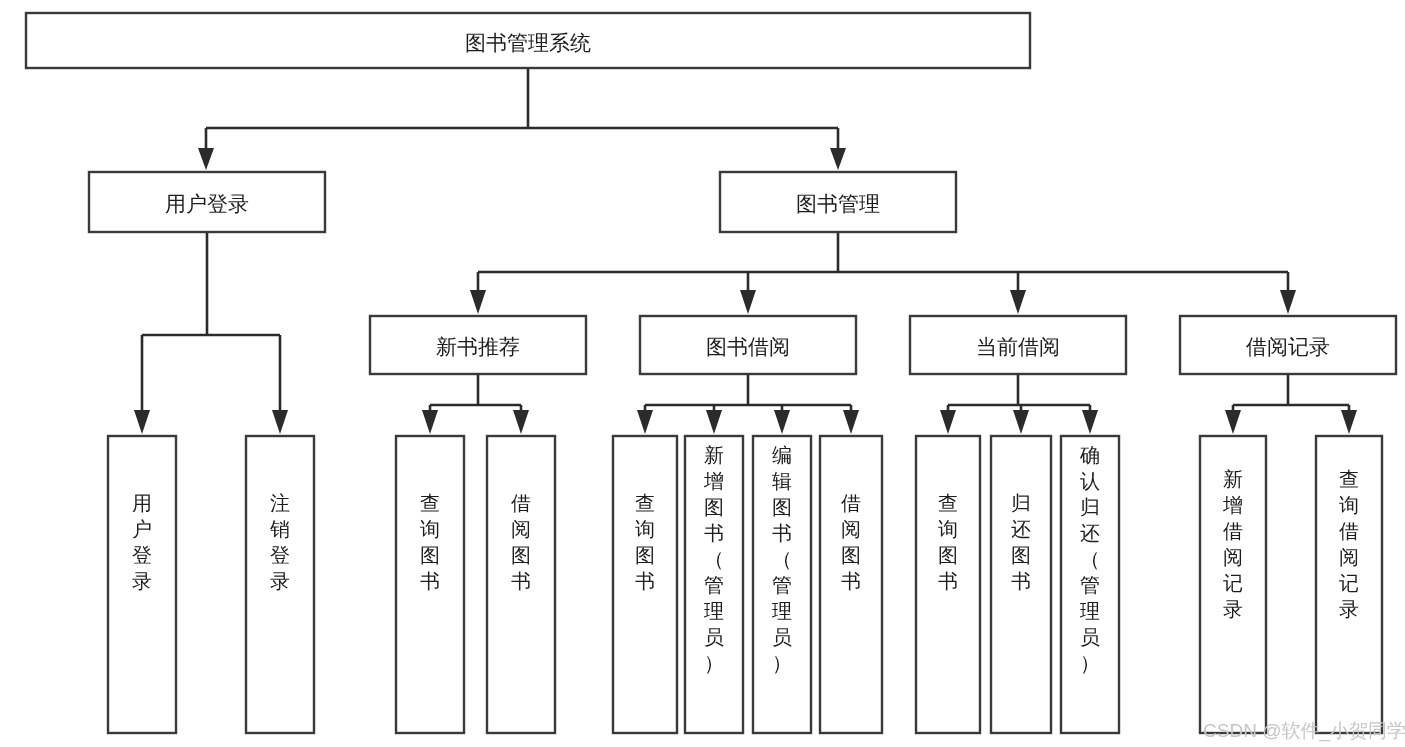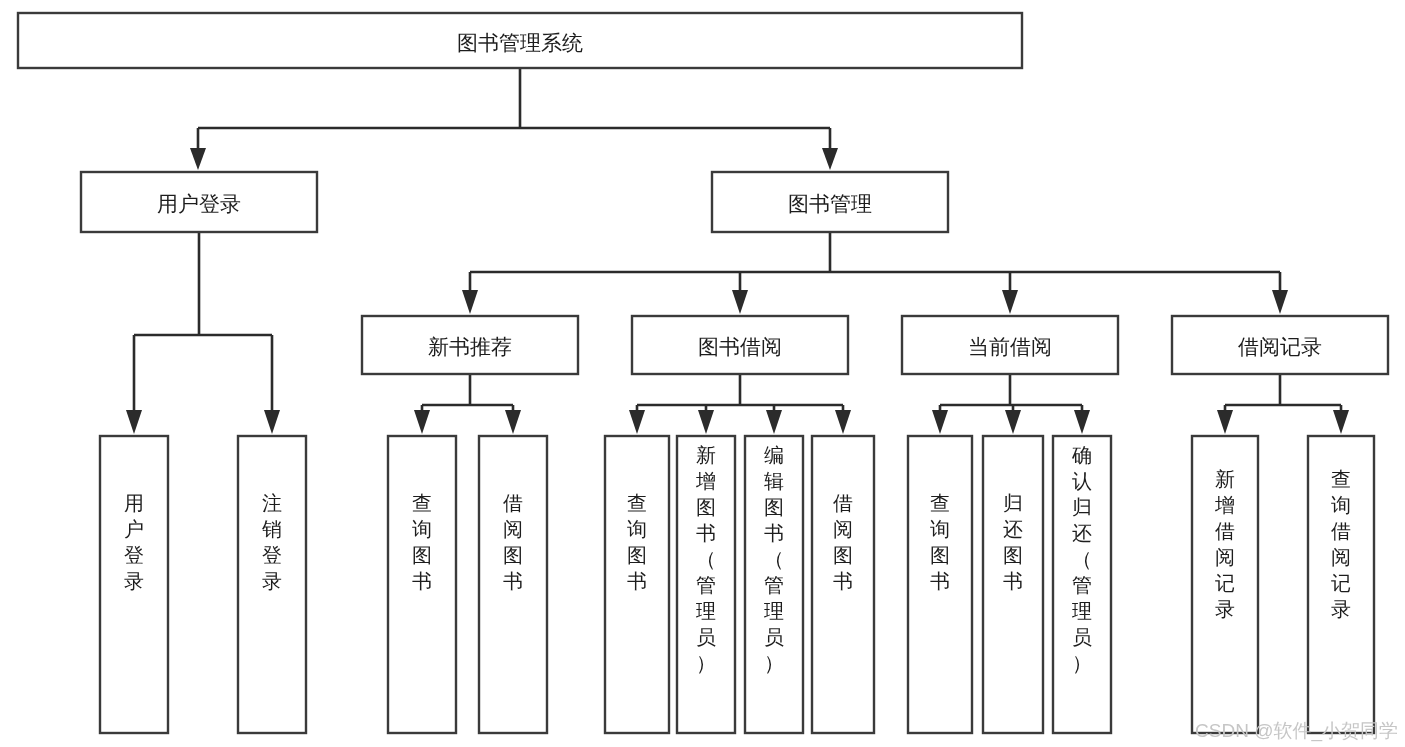--- a/index.html
+++ b/index.html
@@ -11,20 +11,21 @@
     width: 1405px;
     height: 747px;
     font-family: "Liberation Sans", "DejaVu Sans", sans-serif;
     overflow: hidden;
   }
   #diagram-root {
     position: relative;
     width: 1328px;
     height: 747px;
     background: #ffffff;
+    margin-left: 8px;
   }
   svg.diagram-canvas {
     display: block;
     width: 1405px;
     height: 747px;
   }
   .node-box {
     fill: #ffffff;
     stroke: #3a3a3a;
     stroke-width: 2.4;

